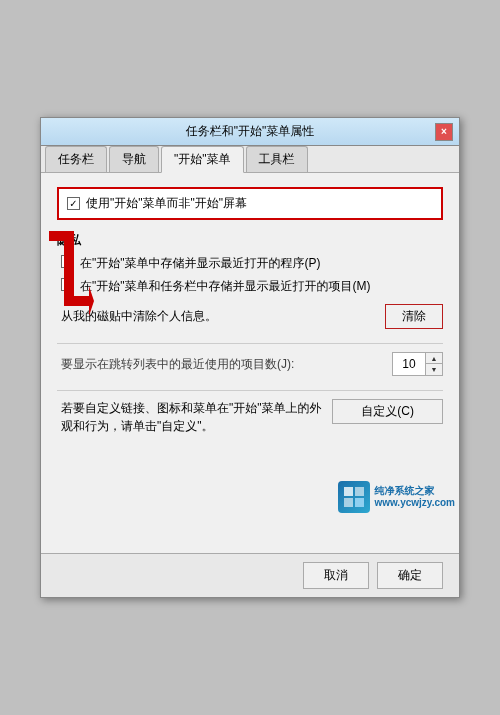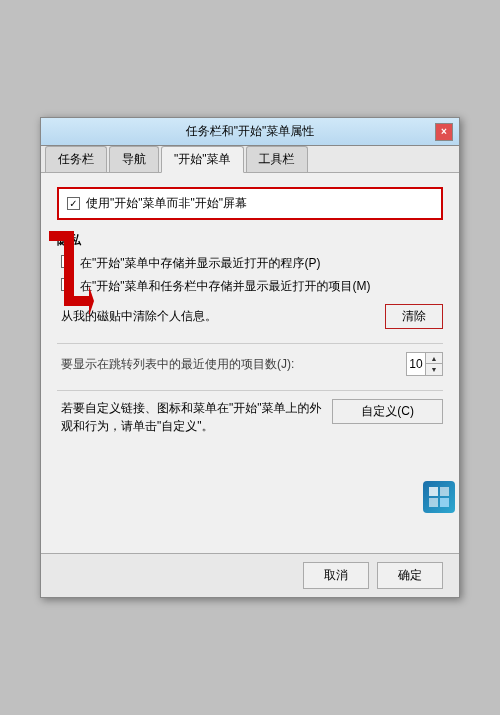--- a/index.html
+++ b/index.html
@@ -187,21 +187,21 @@
     }
 
     .spinner-box {
       display: flex;
       align-items: center;
       border: 1px solid #aaa;
       background: white;
     }
 
     .spinner-input {
-      width: 18px;
+      width: 32px;
       height: 22px;
       border: none;
       text-align: center;
       font-size: 12px;
       outline: none;
     }
 
     .spinner-buttons {
       display: flex;
       flex-direction: column;
@@ -375,20 +375,24 @@
 
     <div class="watermark">
       <div class="watermark-logo">
         <svg width="24" height="24" viewBox="0 0 24 24">
           <rect x="2" y="2" width="9" height="9" fill="#fff" opacity="0.8"></rect>
           <rect x="13" y="2" width="9" height="9" fill="#fff" opacity="0.6"></rect>
           <rect x="2" y="13" width="9" height="9" fill="#fff" opacity="0.6"></rect>
           <rect x="13" y="13" width="9" height="9" fill="#90d0f0"></rect>
         </svg>
       </div>
+      <div>
+        <div class="watermark-text">纯净系统之家</div>
+        <div class="watermark-text">www.ycwjzy.com</div>
+      </div>
     </div>
 
   </div>
 
   <div class="footer">
     <button class="footer-btn">取消</button>
     <button class="footer-btn">确定</button>
   </div>
 </div>
 

